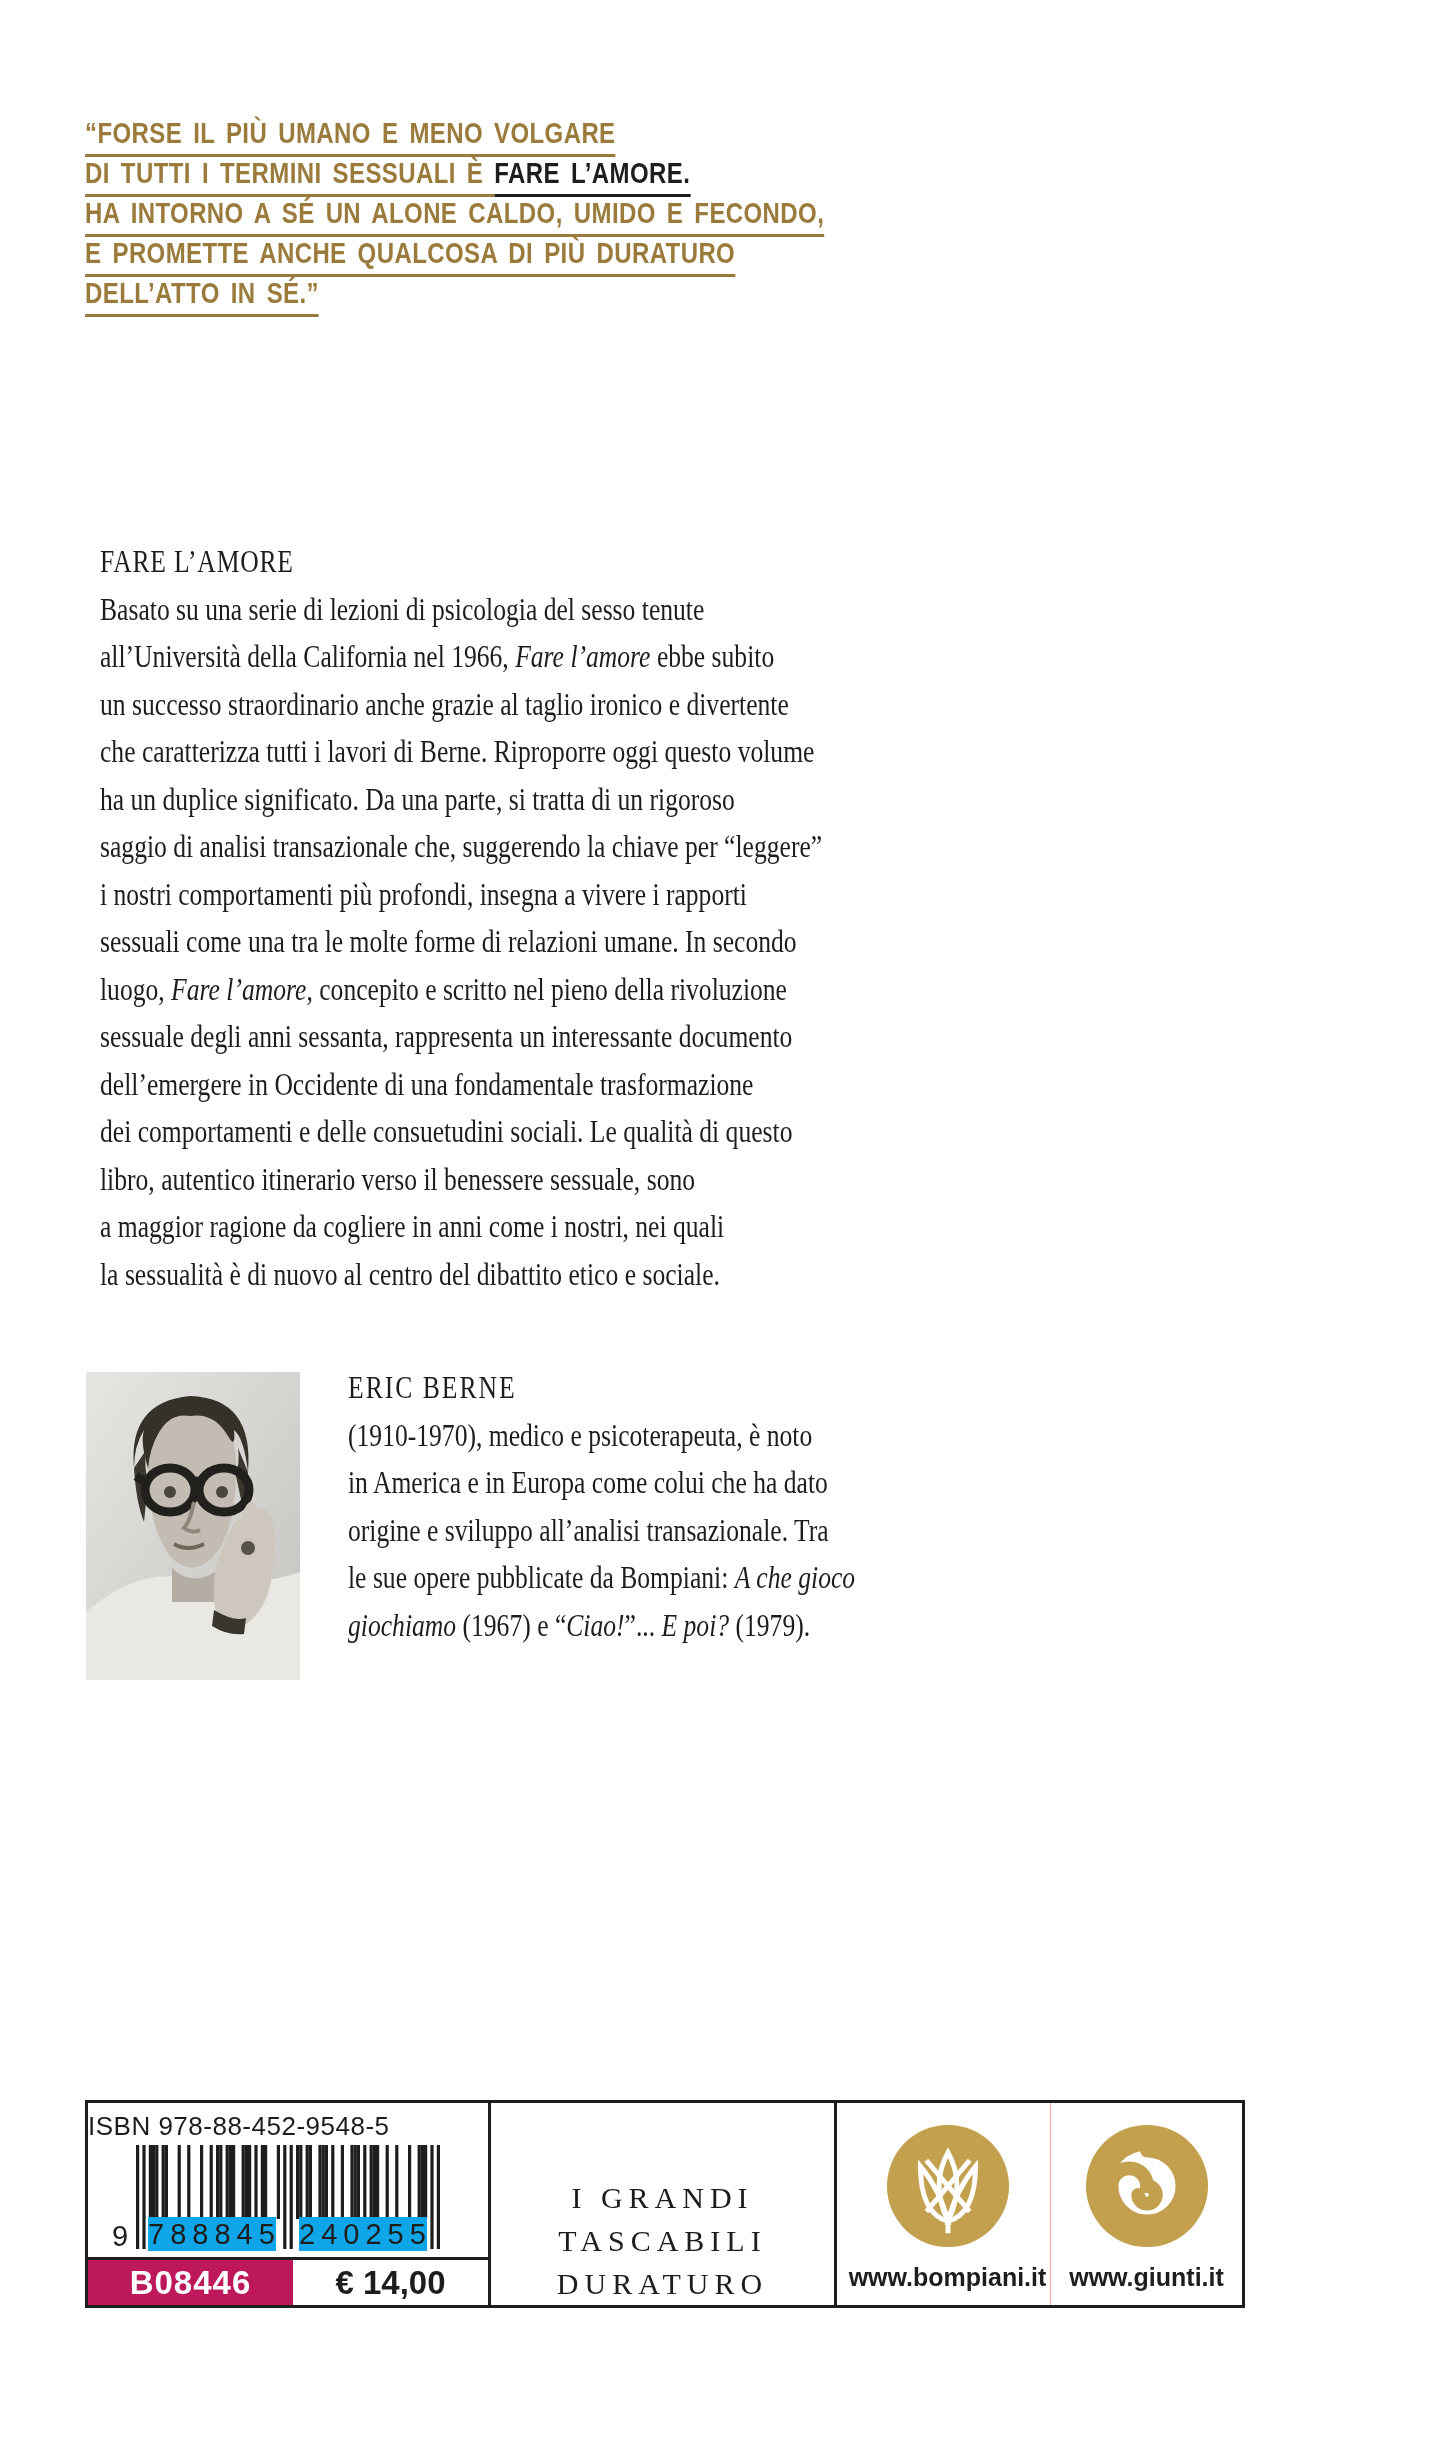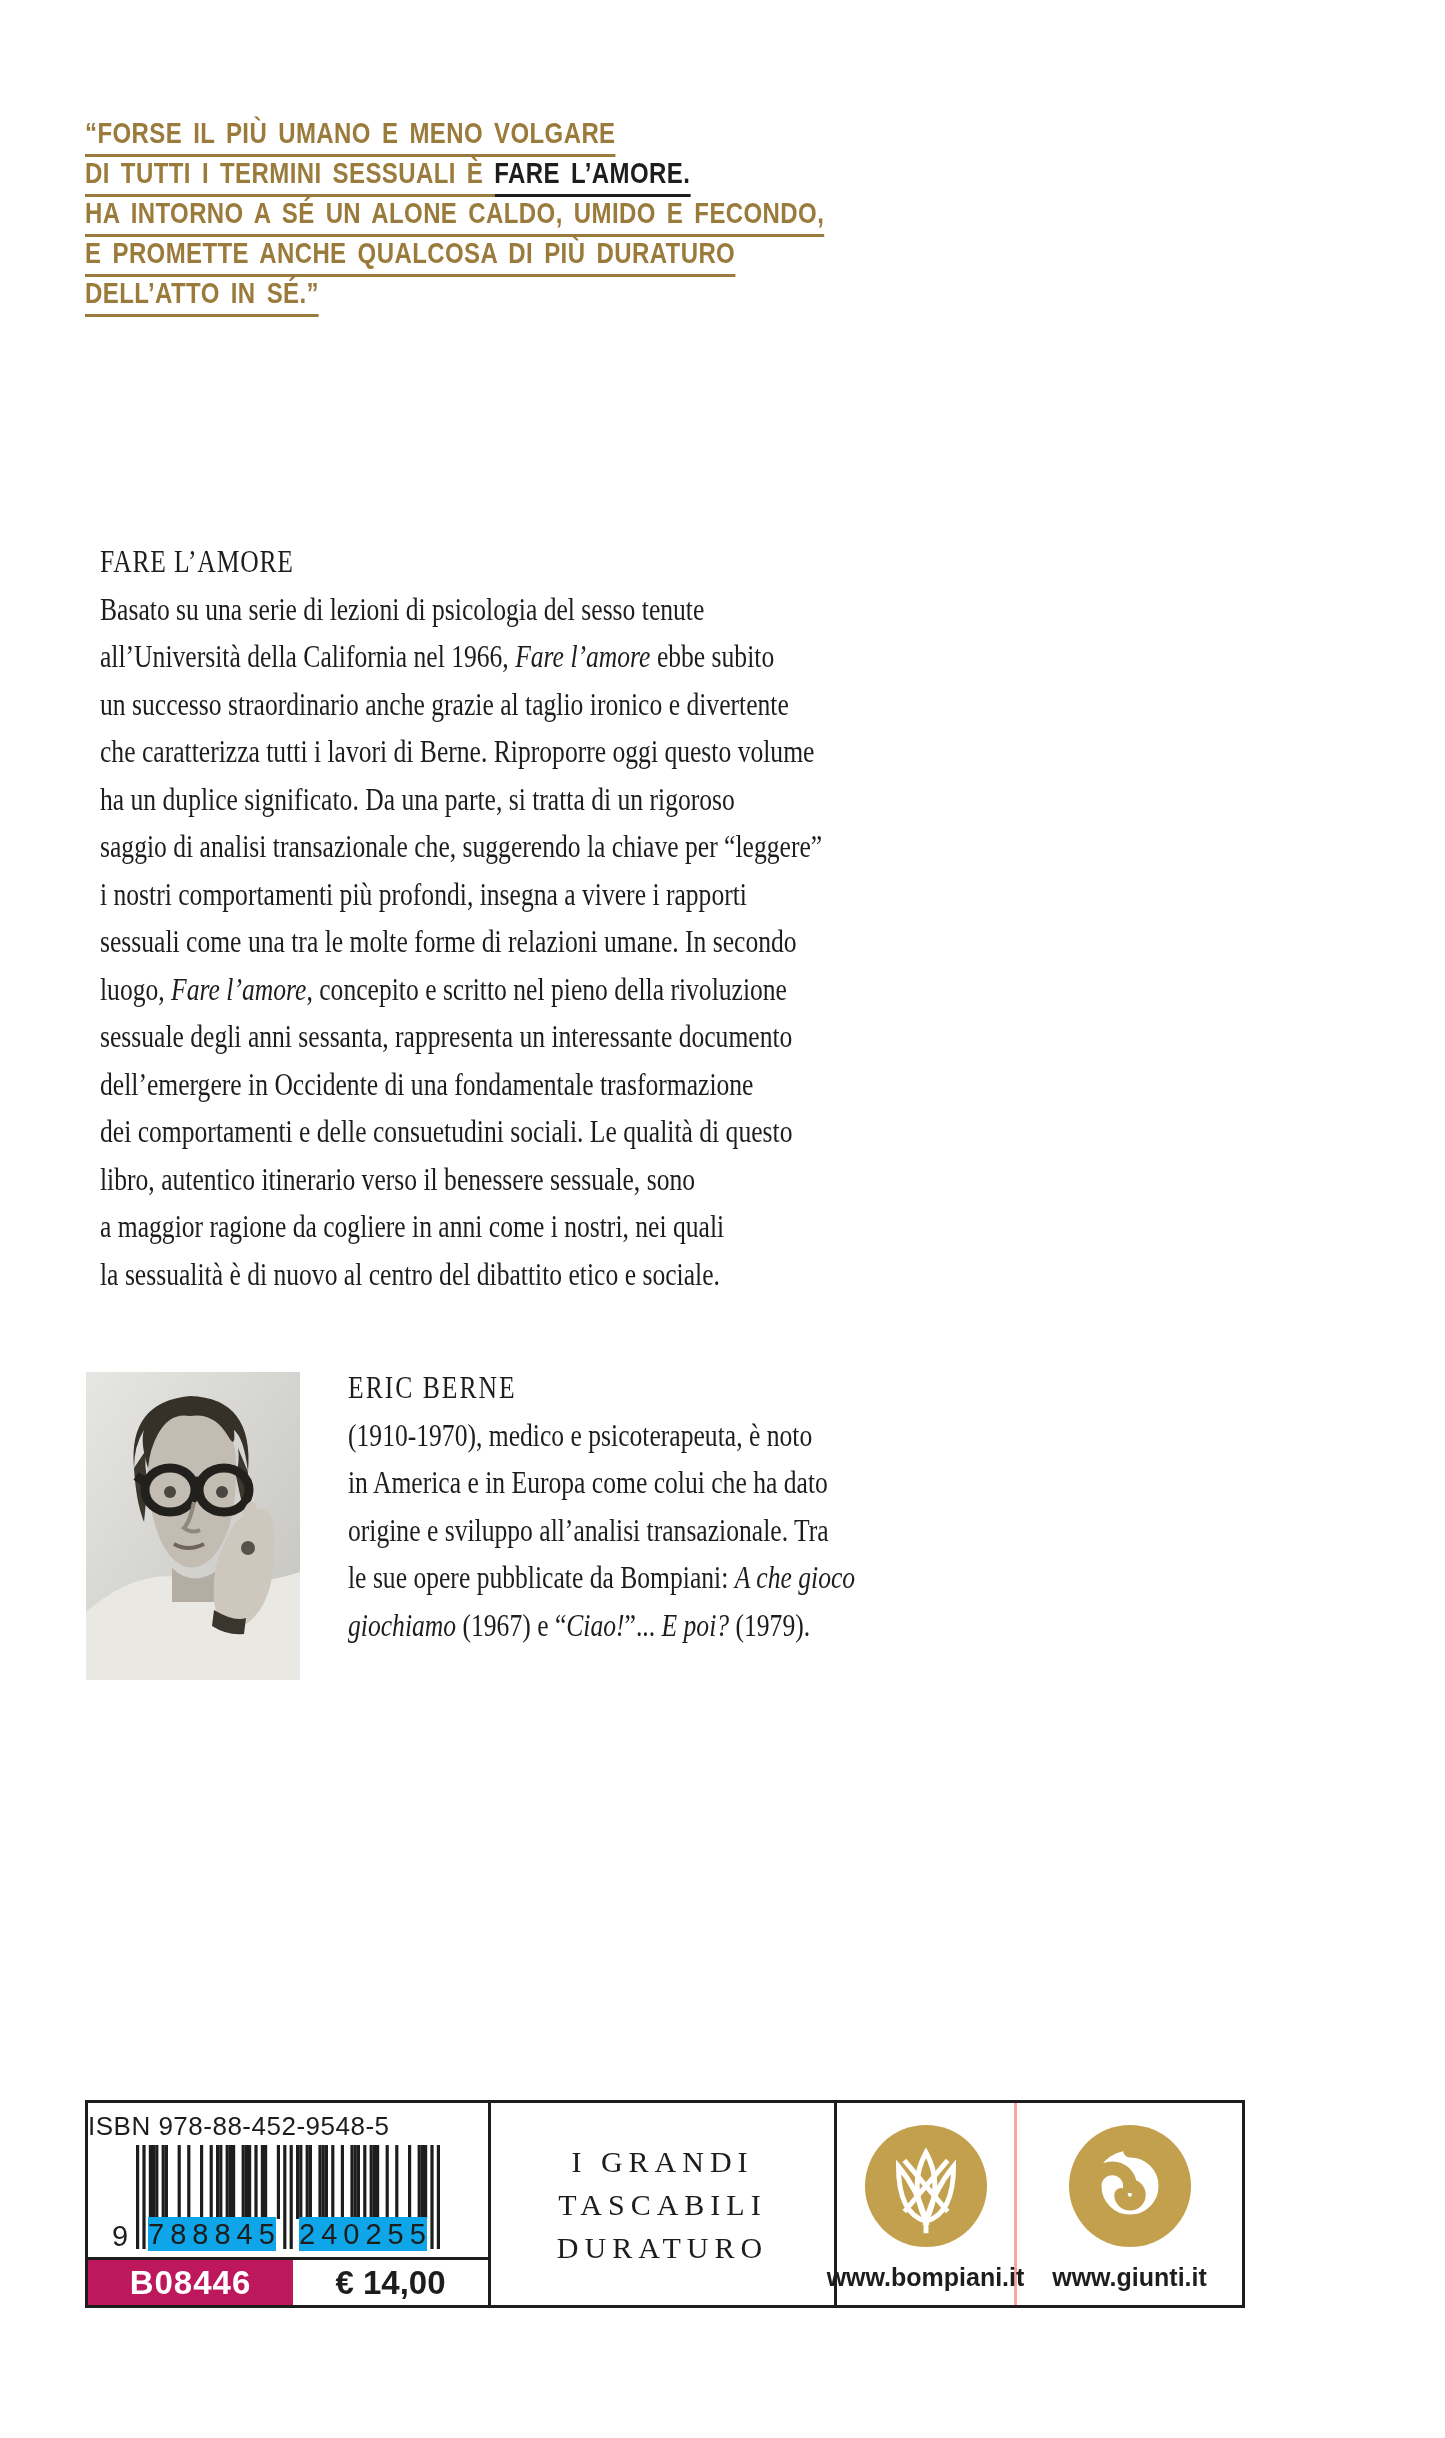--- a/index.html
+++ b/index.html
@@ -37,22 +37,22 @@
   .photo svg { display:block; width:100%; height:100%; }
 
   
   .footer {
     position:absolute; left:85px; top:2100px; width:1160px; height:208px;
     border:3px solid #1d1d1b; box-sizing:border-box; display:flex;
   }
   .fcell { position:relative; box-sizing:border-box; height:100%; }
   .cell-barcode { width:403px; border-right:3px solid #1d1d1b; }
   .cell-series  { width:346px; border-right:3px solid #1d1d1b;
-                  display:flex; flex-direction:column; align-items:center; justify-content:center; }
-  .cell-bompiani{ width:180px; border-right:3px solid #fca5a5; }
+                  display:flex; flex-direction:column; align-items:center; justify-content:flex-end; }
+  .cell-bompiani{ width:206px; border-right:1px solid #fca5a5;margin-left:8px; }
   .cell-giunti  { flex:1;padding-left:18px; }
 
   .isbn-label {
     position:absolute; top:8px; left:0; width:100%; text-align:left;
     font-family:"Liberation Sans", sans-serif; font-size:26px; letter-spacing:0.5px;
   }
   .barcode-wrap { position:absolute; left:48px; top:42px; width:308px; height:112px; }
   .barcode-wrap svg { position:absolute; left:0; top:0; }
   .bc-digit, .bc-group {
     position:absolute; top:72px; background:#0ea5e9;

